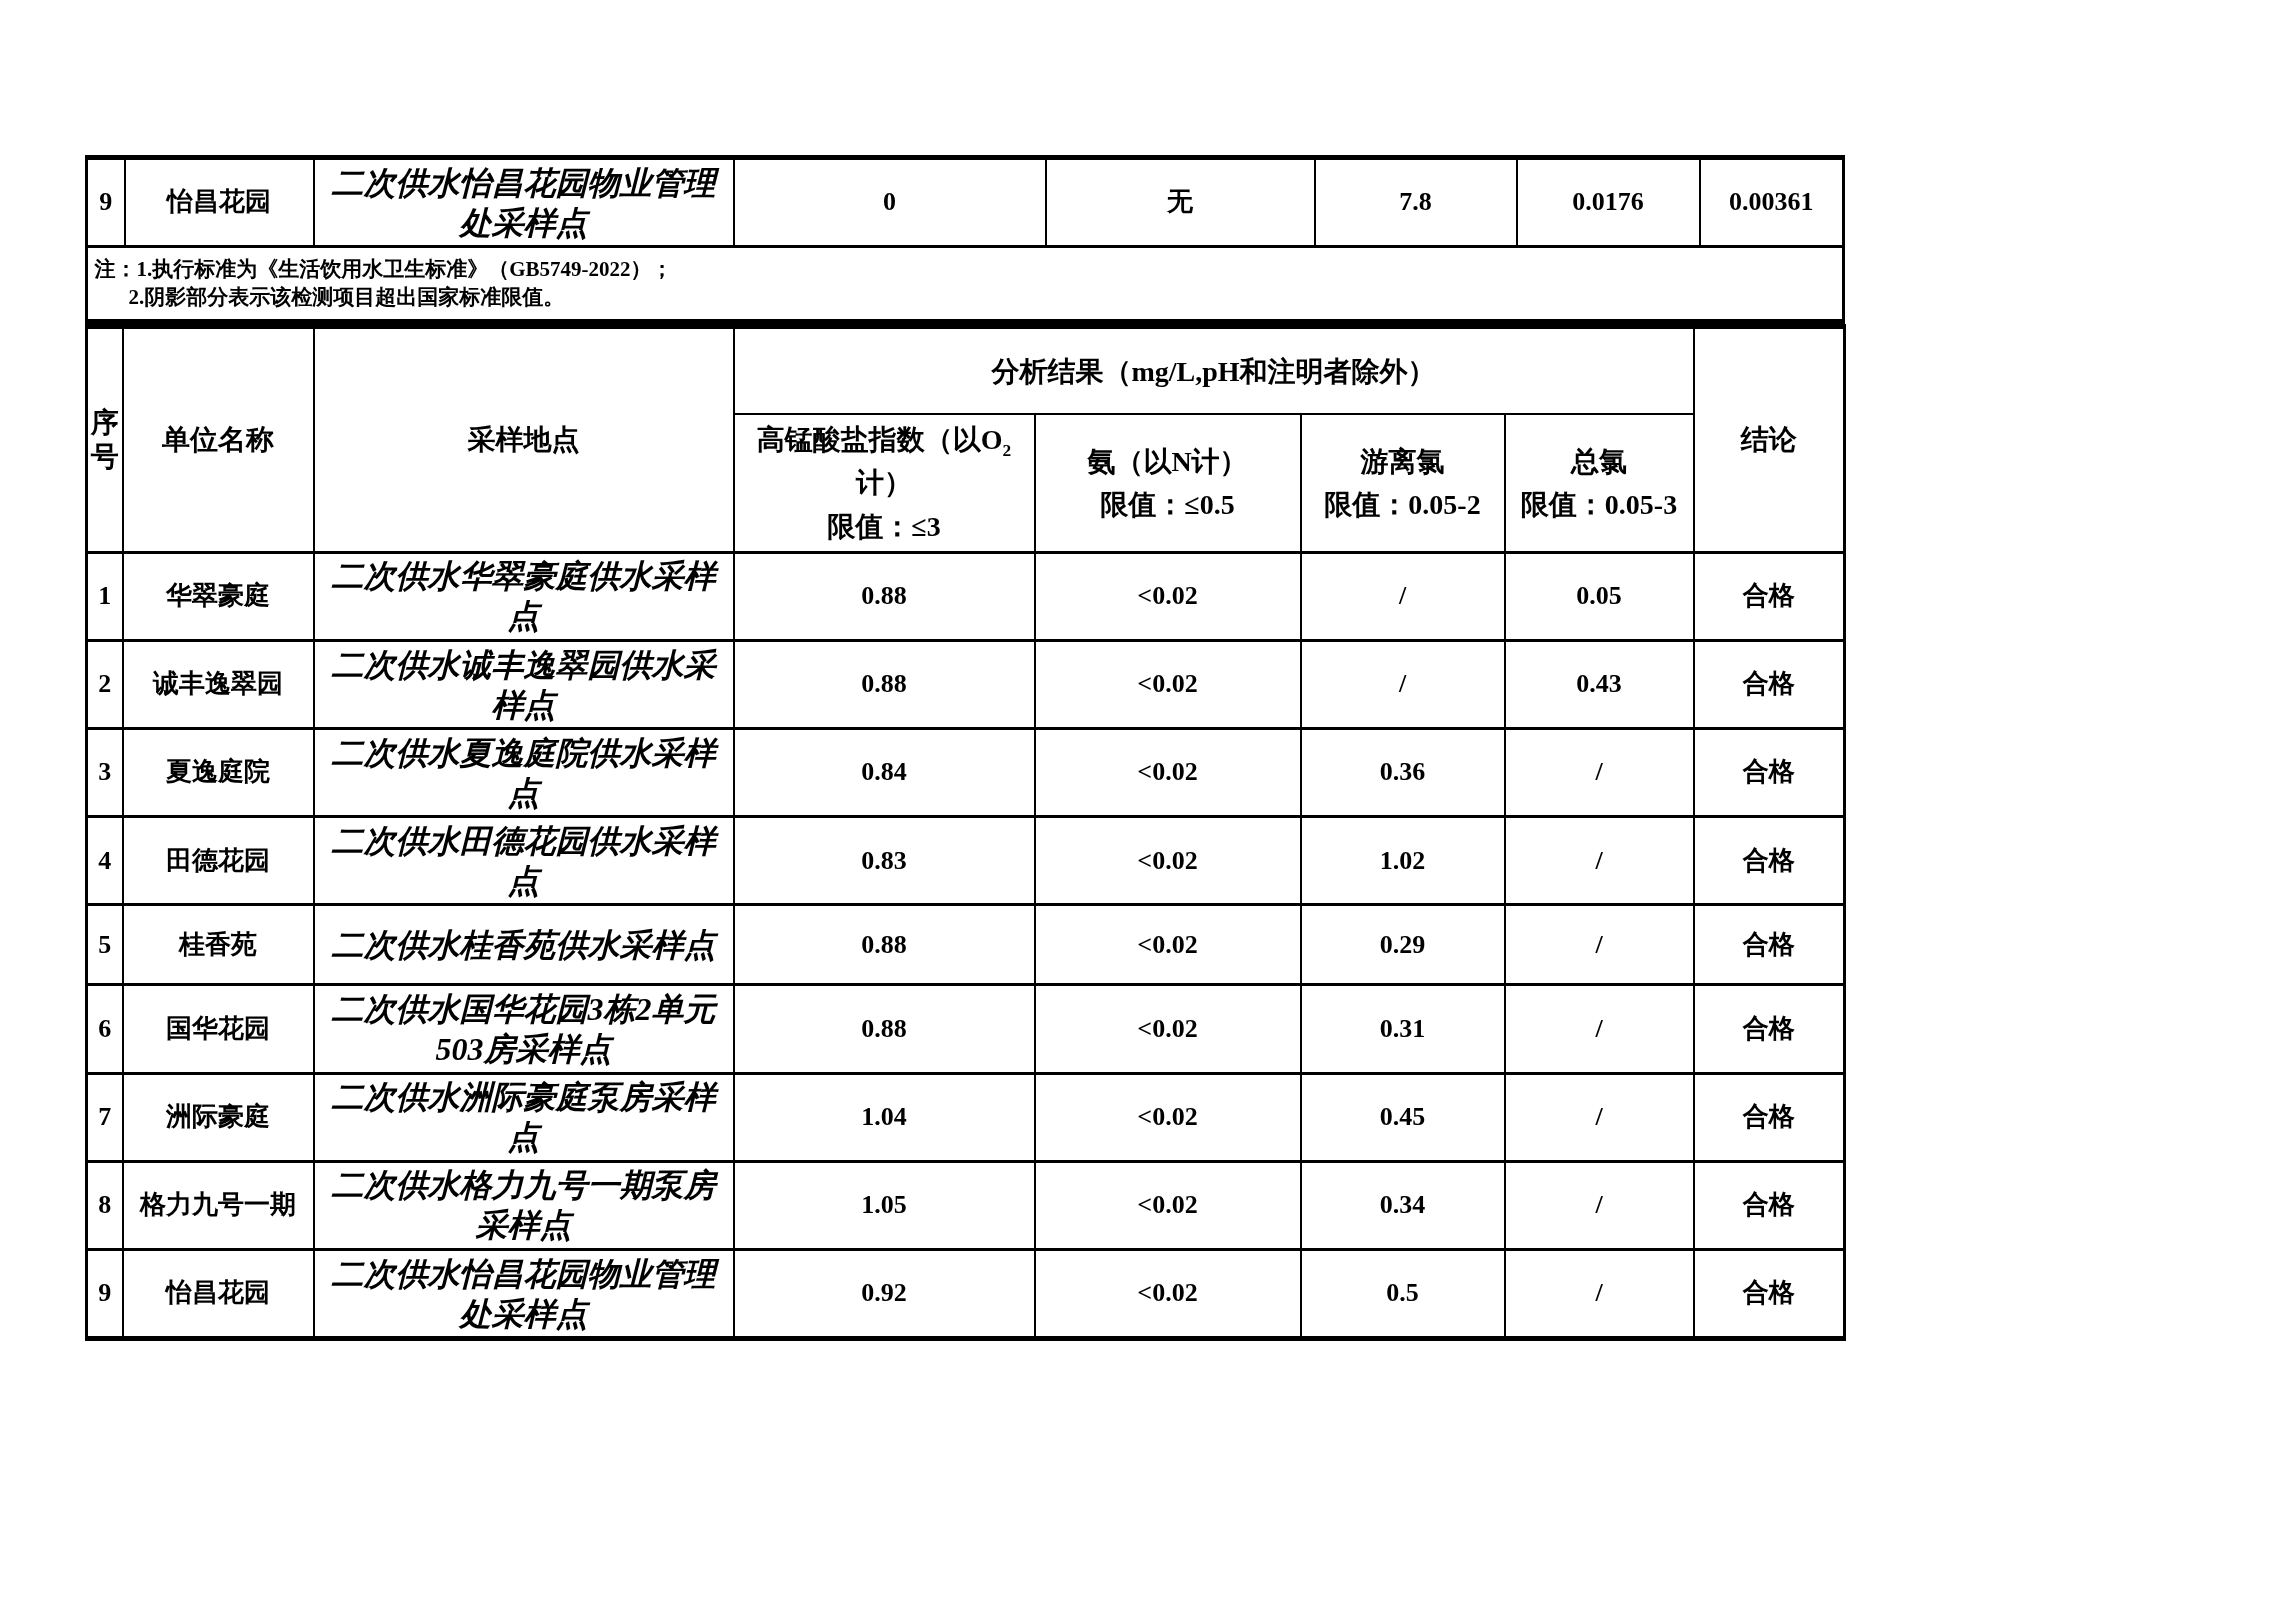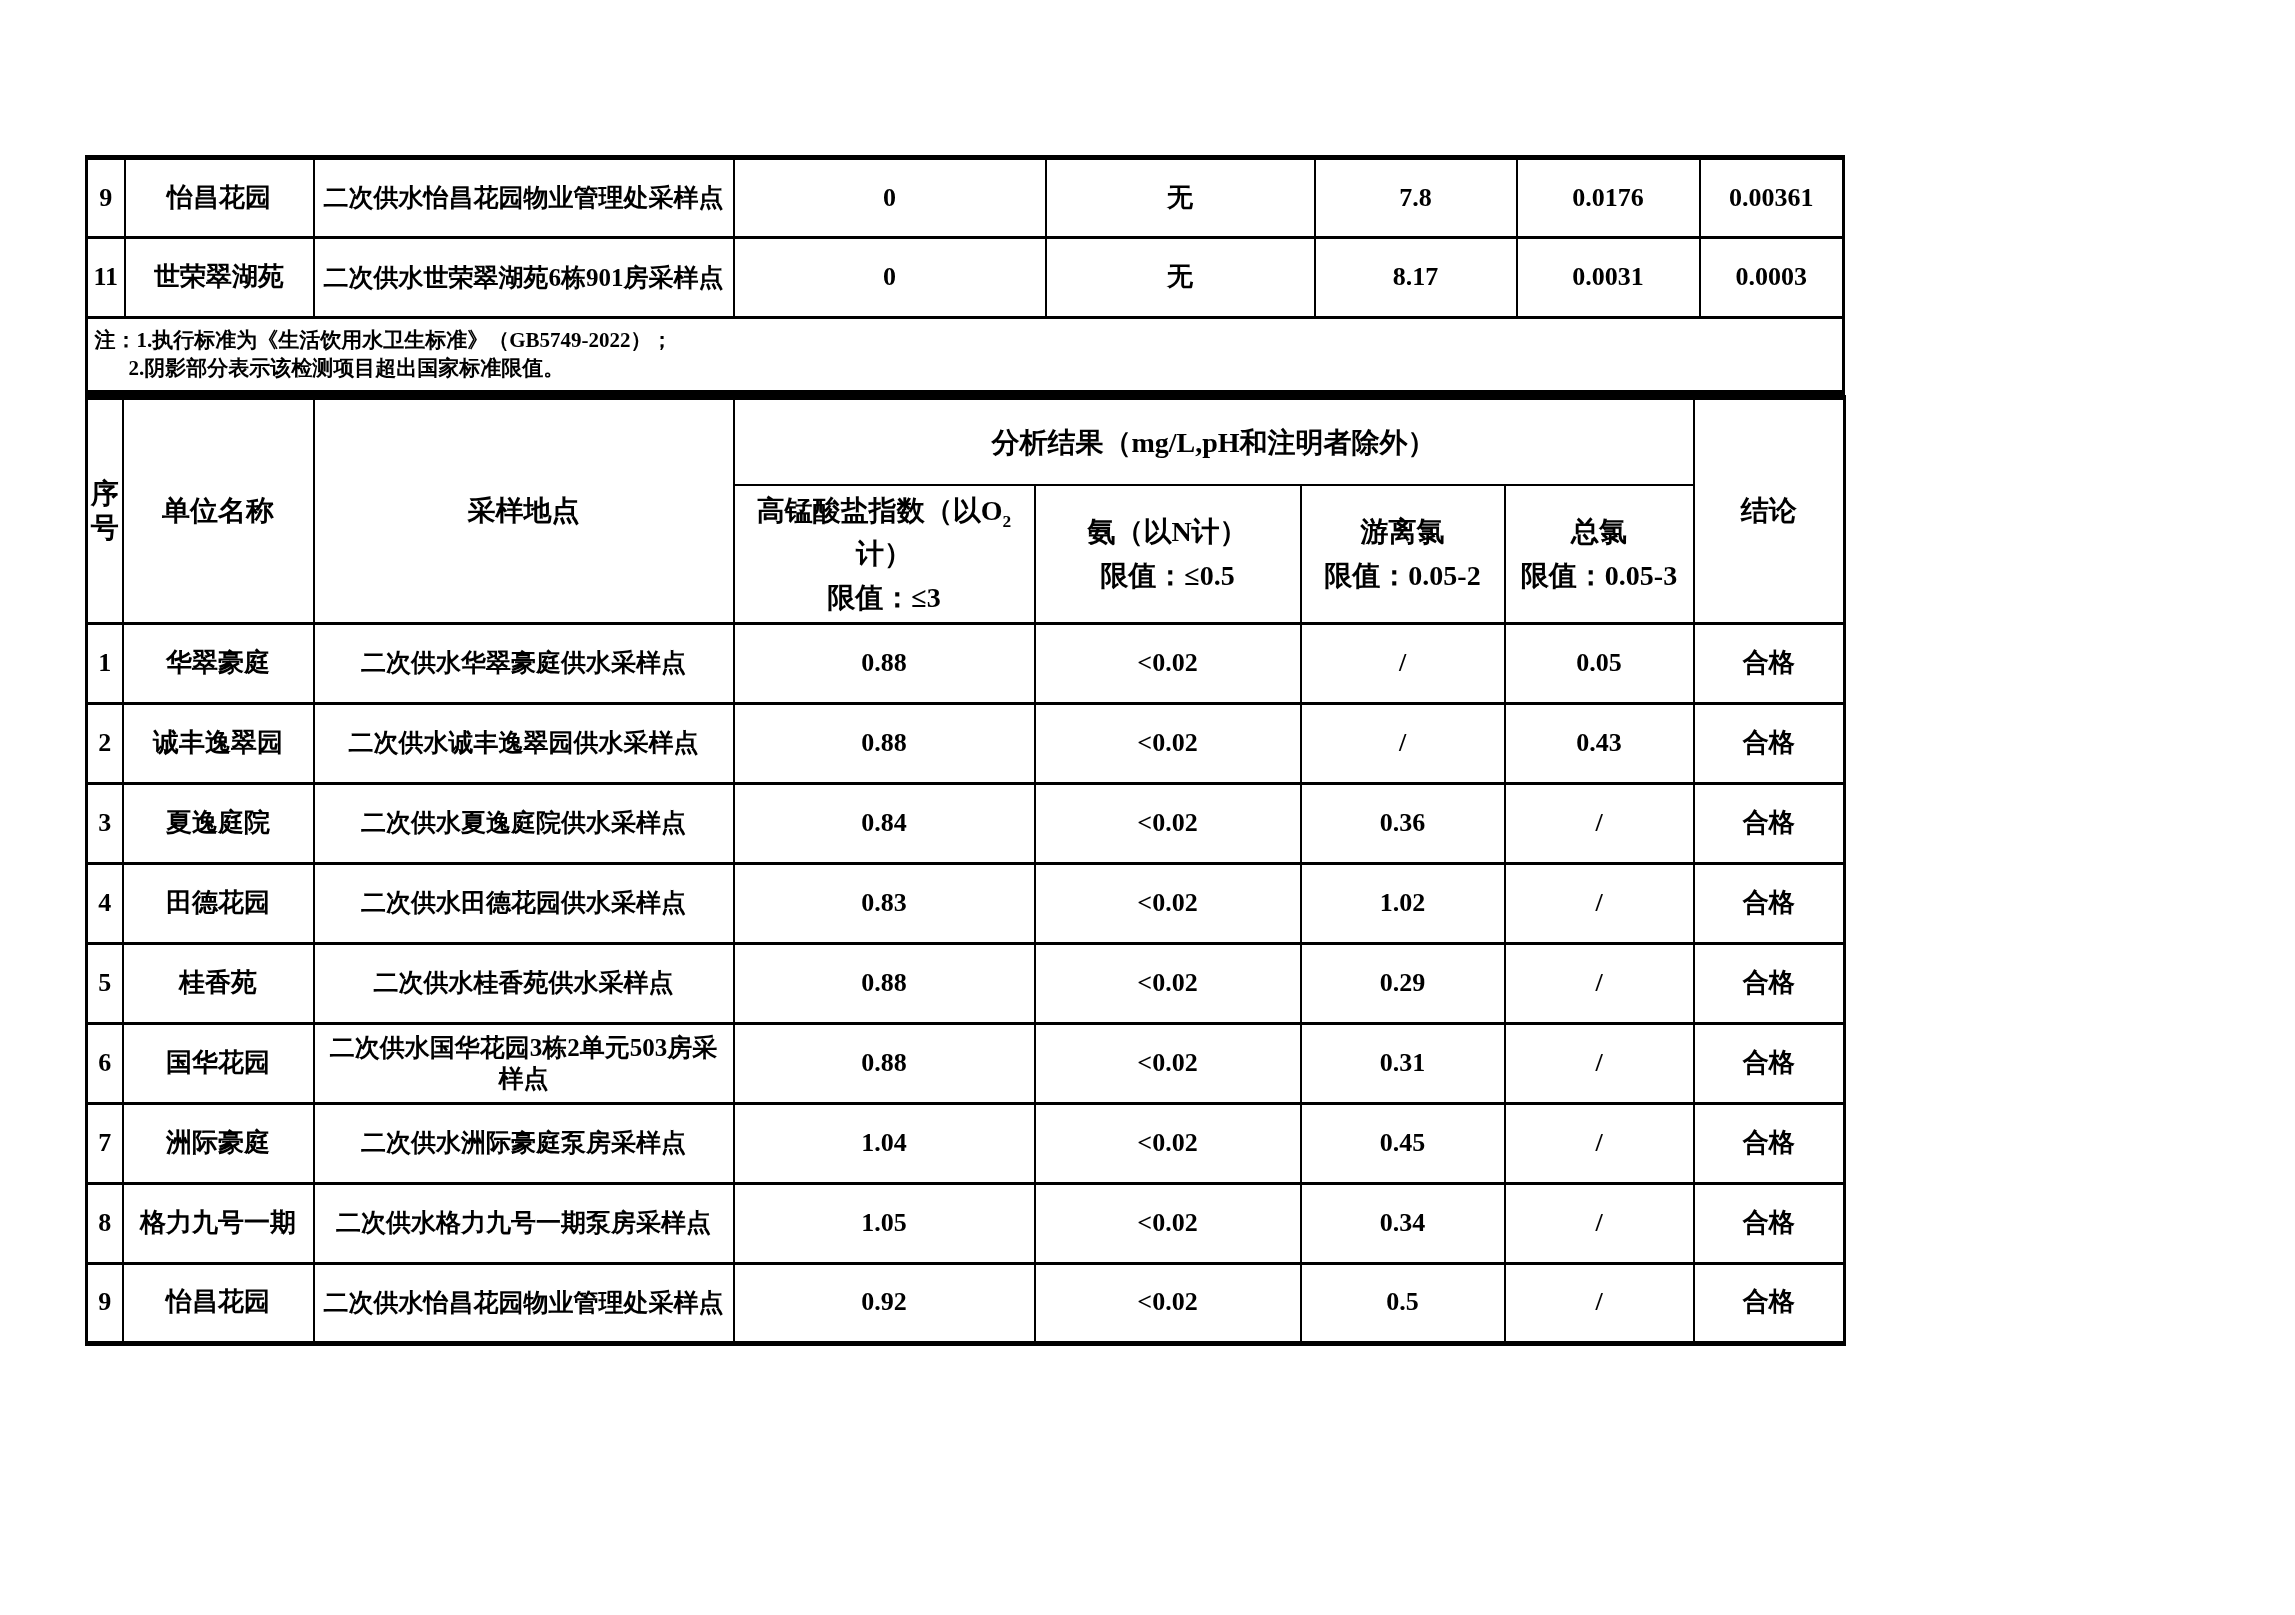--- a/index.html
+++ b/index.html
@@ -12,21 +12,21 @@
 
   table{border-collapse:collapse;table-layout:fixed;width:1757px;background:#fff;}
   table{border:3.3px solid #000;border-top-width:5.9px;border-bottom-width:5.9px;}
   td,th{
     border:2px solid #000;border-top-width:3.3px;border-bottom-width:3.3px;
     text-align:center;vertical-align:middle;
     font-size:26px;font-weight:600;line-height:1.25;
     padding:2.6px 5.2px;overflow:hidden;
   }
   tr.data-row{height:80px;}
-  td.loc-cell{font-size:25px;}
+  td.loc-cell{font-size:32px;font-style:italic;}
 
   
   tr.note-row{height:75px;}
   tr.note-row td{text-align:left;padding:3.9px 6.5px;font-size:21px;line-height:1.3;}
   .note-line2{padding-left:34px;}
 
   
   .page-title{
     height:86px;display:flex;align-items:center;justify-content:center;
     font-size:47px;font-weight:700;letter-spacing:1.3px;
@@ -61,30 +61,20 @@
     <td>怡昌花园</td>
     <td class="loc-cell">二次供水怡昌花园物业管理处采样点</td>
     <td>0</td>
     <td>无</td>
     <td>7.8</td>
     <td>0.0176</td>
     <td>0.00361</td>
   </tr>
 
 
-  <tr class="data-row">
-    <td>11</td>
-    <td>世荣翠湖苑</td>
-    <td class="loc-cell">二次供水世荣翠湖苑6栋901房采样点</td>
-    <td>0</td>
-    <td>无</td>
-    <td>8.17</td>
-    <td>0.0031</td>
-    <td>0.0003</td>
-  </tr>
 </tbody>
     <tbody>
       <tr class="note-row">
         <td colspan="8">
           <div>注：1.执行标准为《生活饮用水卫生标准》（GB5749-2022）；</div>
           <div class="note-line2">2.阴影部分表示该检测项目超出国家标准限值。</div>
         </td>
       </tr>
     </tbody>
   </table>

